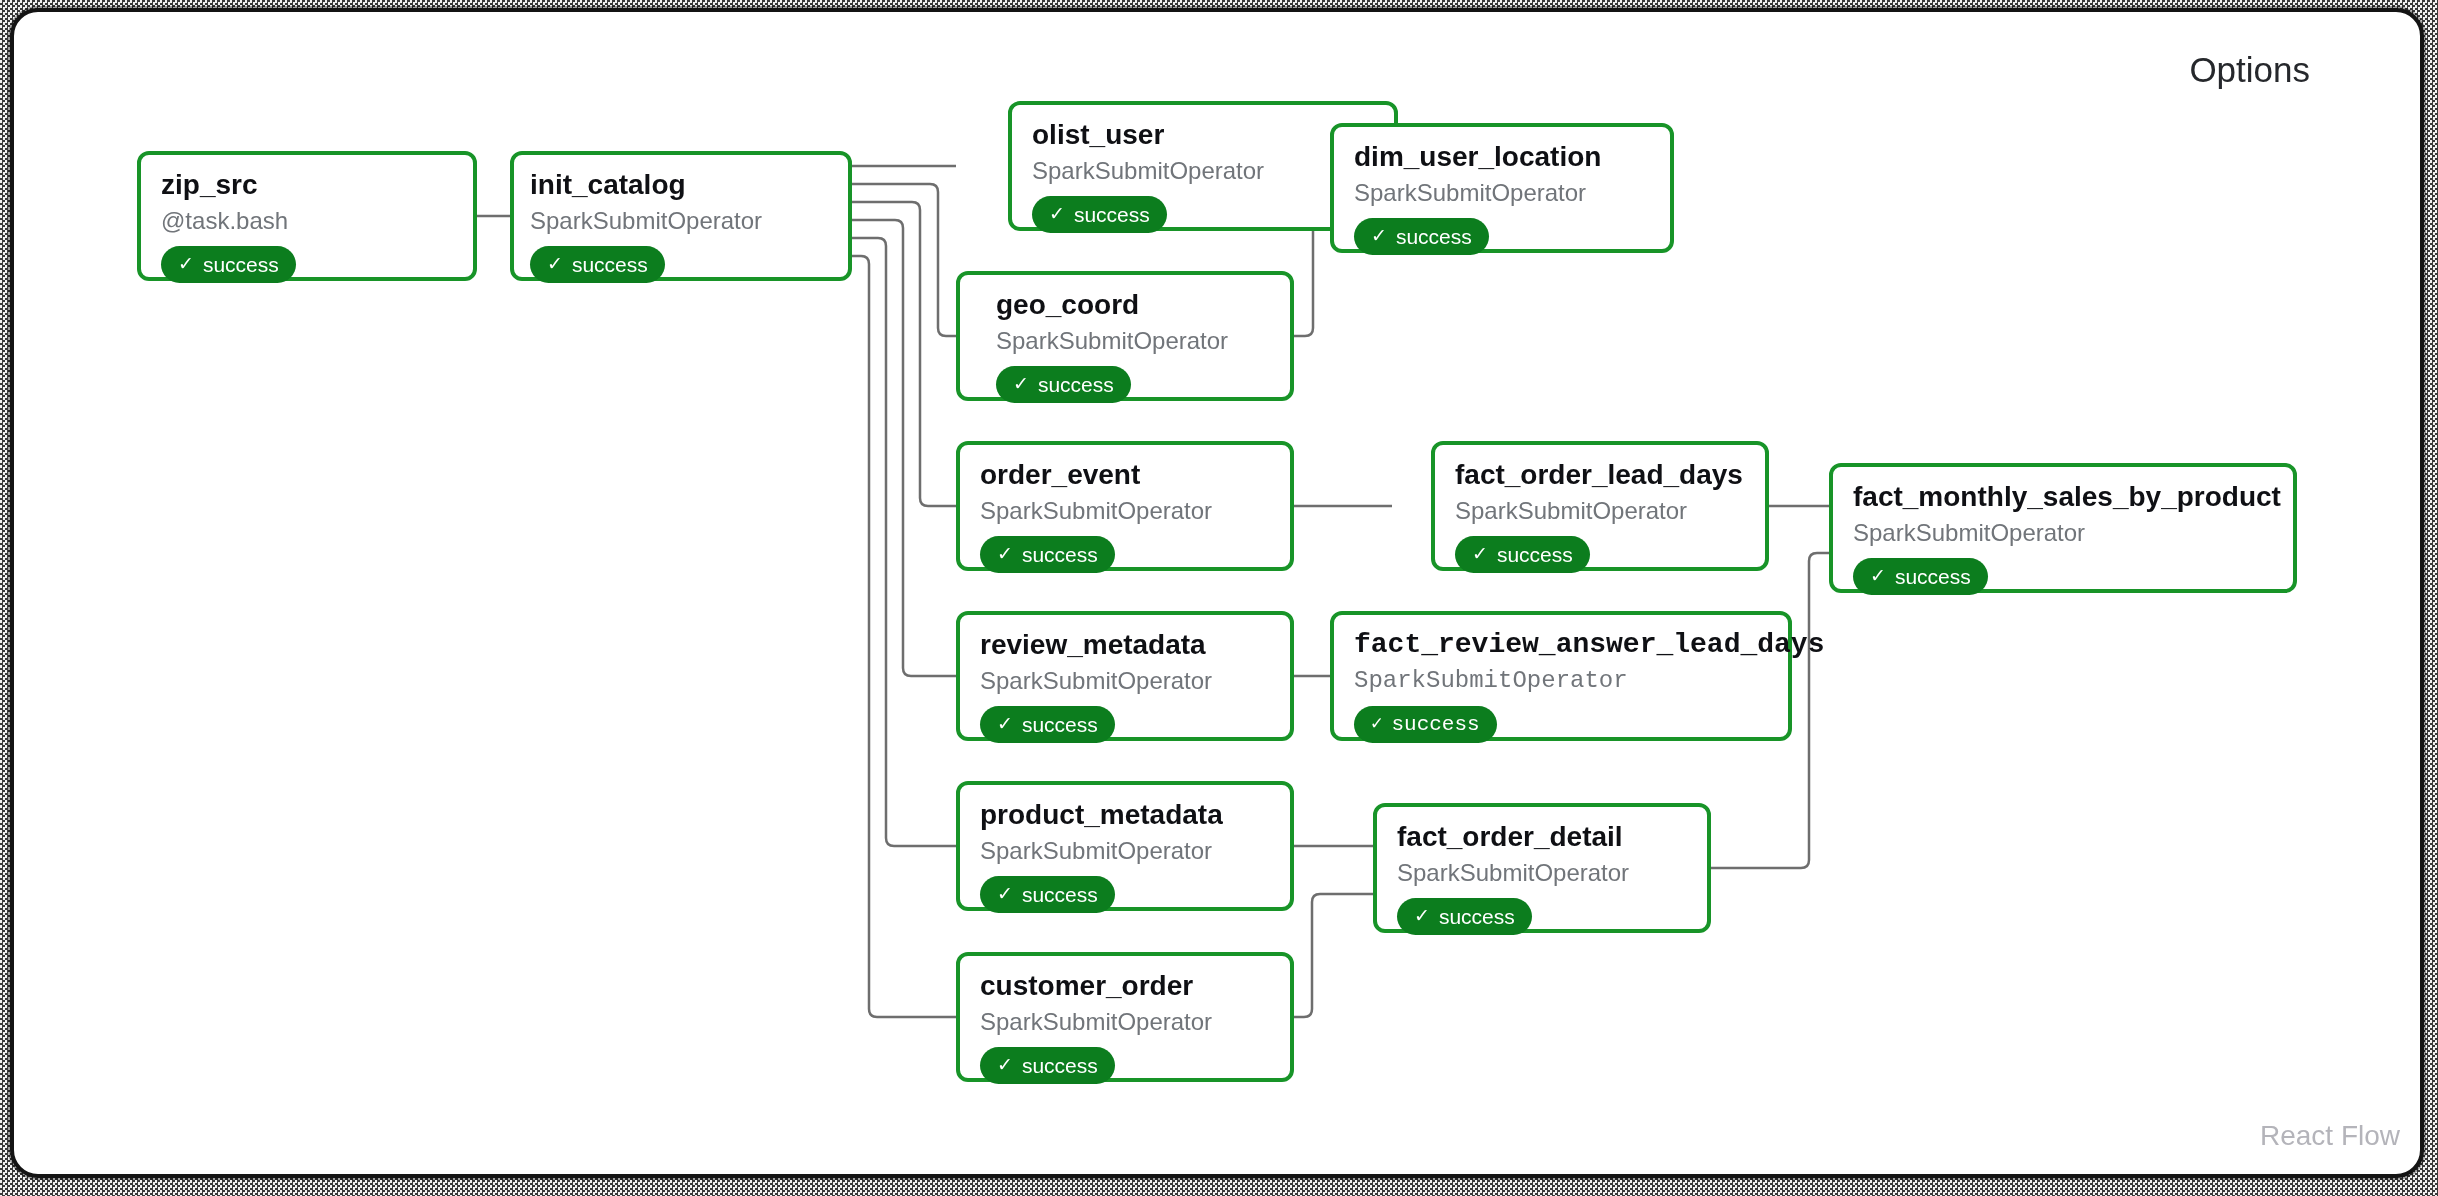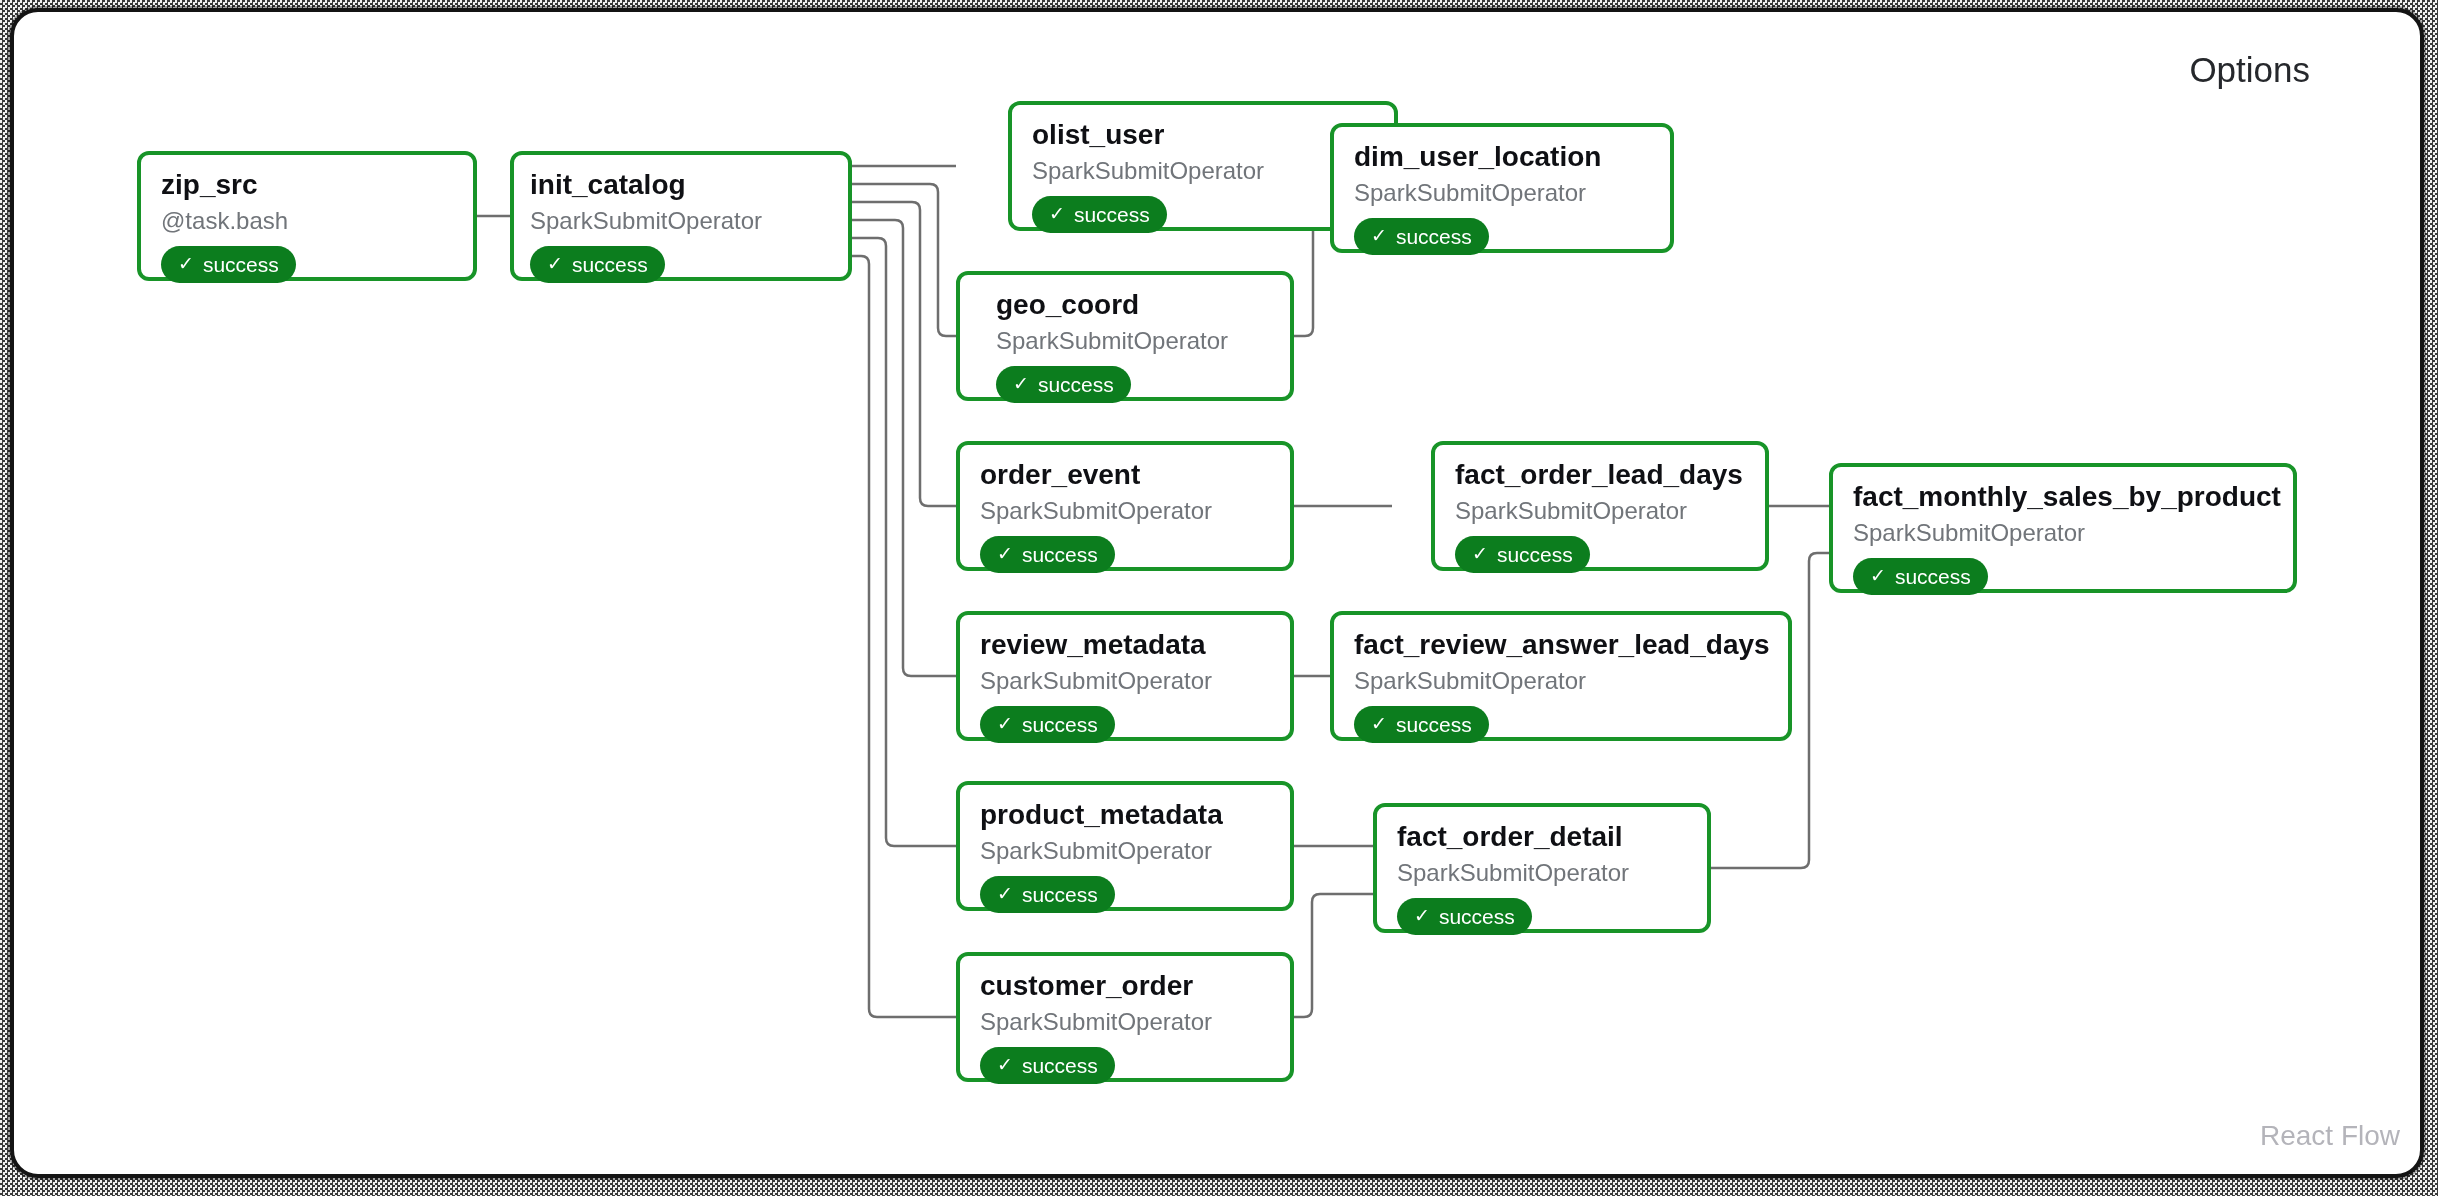--- a/index.html
+++ b/index.html
@@ -127,21 +127,21 @@
     </div>
   </div>
       <div class="node" style="left: 956px; top: 611px; width: 338px; height: 130px;">
     <div class="title">review_metadata</div>
     <div class="operator">SparkSubmitOperator</div>
     <div class="badge">
       <span class="check">✓</span>
       <span class="label">success</span>
     </div>
   </div>
-      <div class="node" style="left: 1330px; top: 611px; width: 462px; height: 130px;">
+      <div class="node" style="left: 1330px; top: 611px; width: 462px; height: 130px; font-family: Liberation Mono, monospace;">
     <div class="title">fact_review_answer_lead_days</div>
     <div class="operator">SparkSubmitOperator</div>
     <div class="badge">
       <span class="check">✓</span>
       <span class="label">success</span>
     </div>
   </div>
       <div class="node" style="left: 956px; top: 781px; width: 338px; height: 130px;">
     <div class="title">product_metadata</div>
     <div class="operator">SparkSubmitOperator</div>

